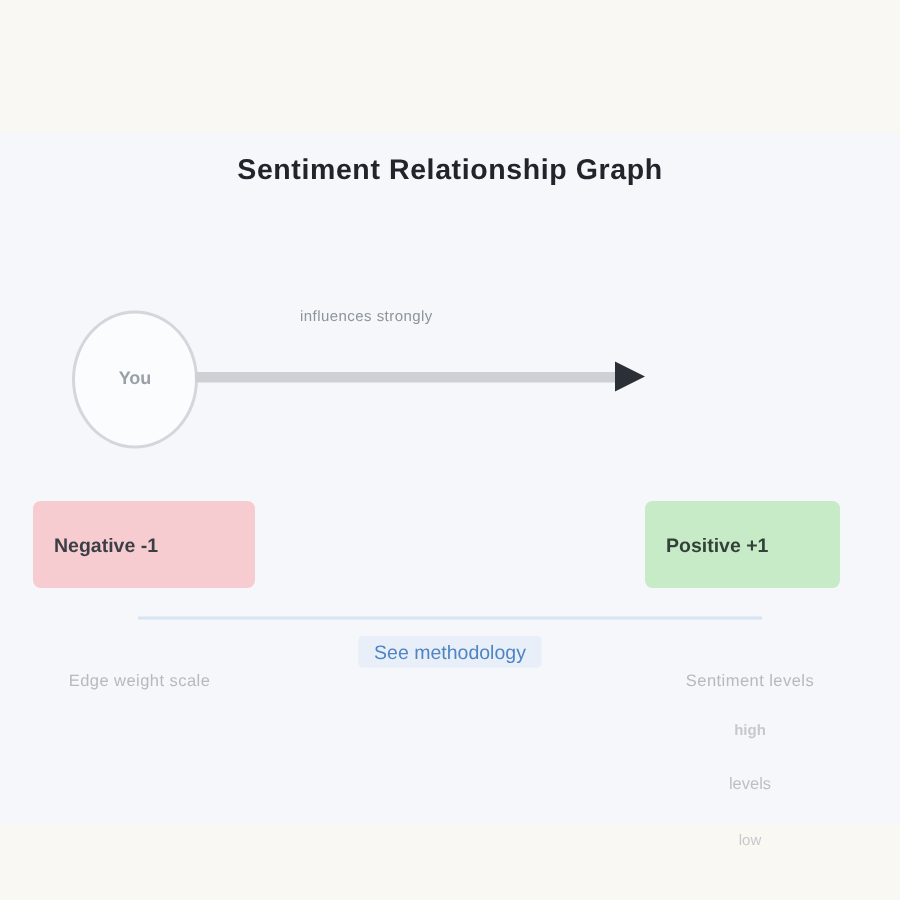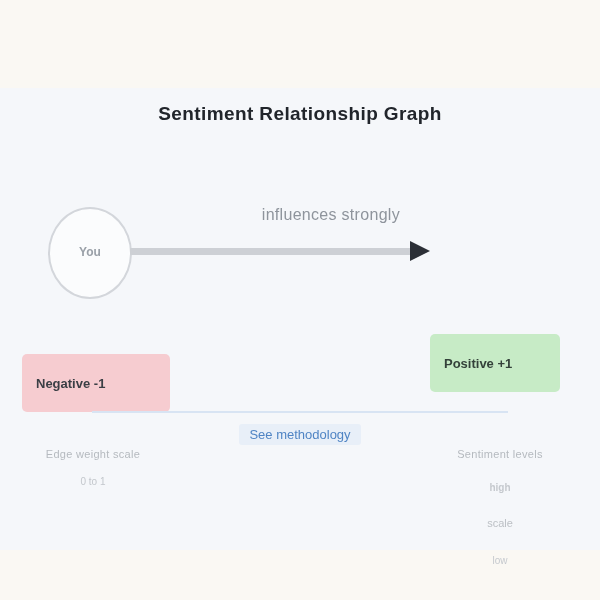--- a/index.html
+++ b/index.html
@@ -101,42 +101,41 @@
     left: 410px; top: 56px;
     width: 0; height: 0;
     border-top: 10px solid transparent;
     border-bottom: 10px solid transparent;
     border-left: 20px solid #2b2f36;
   }
   .edge-label {
     position: absolute;
     left: 200px; top: 21px;
     width: 200px;
-    text-align: right;
-    font-size: 16px;
+    text-align: left;
+    font-size: 10px;
     color: #8e949c;
     letter-spacing: 0.3px;
     white-space: nowrap;
   }
 
   
   .legend-box {
     position: absolute;
     height: 58px;
     border-radius: 5px;
     display: flex;
     align-items: center;
     box-sizing: border-box;
     padding: 0 14px;
   }
   .legend-negative {
     left: 22px; top: 334px;
     width: 148px;
     background: #f6ccd0;
-    margin-top: 20px;
   }
   .legend-positive {
     left: 430px; top: 334px;
     width: 130px;
     background: #c7ebc6;
   }
   .legend-text {
     font-size: 13px;
     font-weight: bold;
     color: #3b3f45;
@@ -257,24 +256,23 @@
   </div>
 
   <div class="divider"></div>
 
   <div class="link-row">
     <span class="link">See methodology</span>
   </div>
 
   <div class="col-left">
     <div class="heading">Edge weight scale</div>
-    <div class="sub">0 to 1</div>
   </div>
 
 
   <div class="col-right">
     <div class="heading">Sentiment levels</div>
     <div class="stack-item i0">high</div>
-    <div class="stack-item i1">scale</div>
+    <div class="stack-item i1">levels</div>
     <div class="stack-item i2">low</div>
   </div>
 
 </div>
 
 </body></html>

